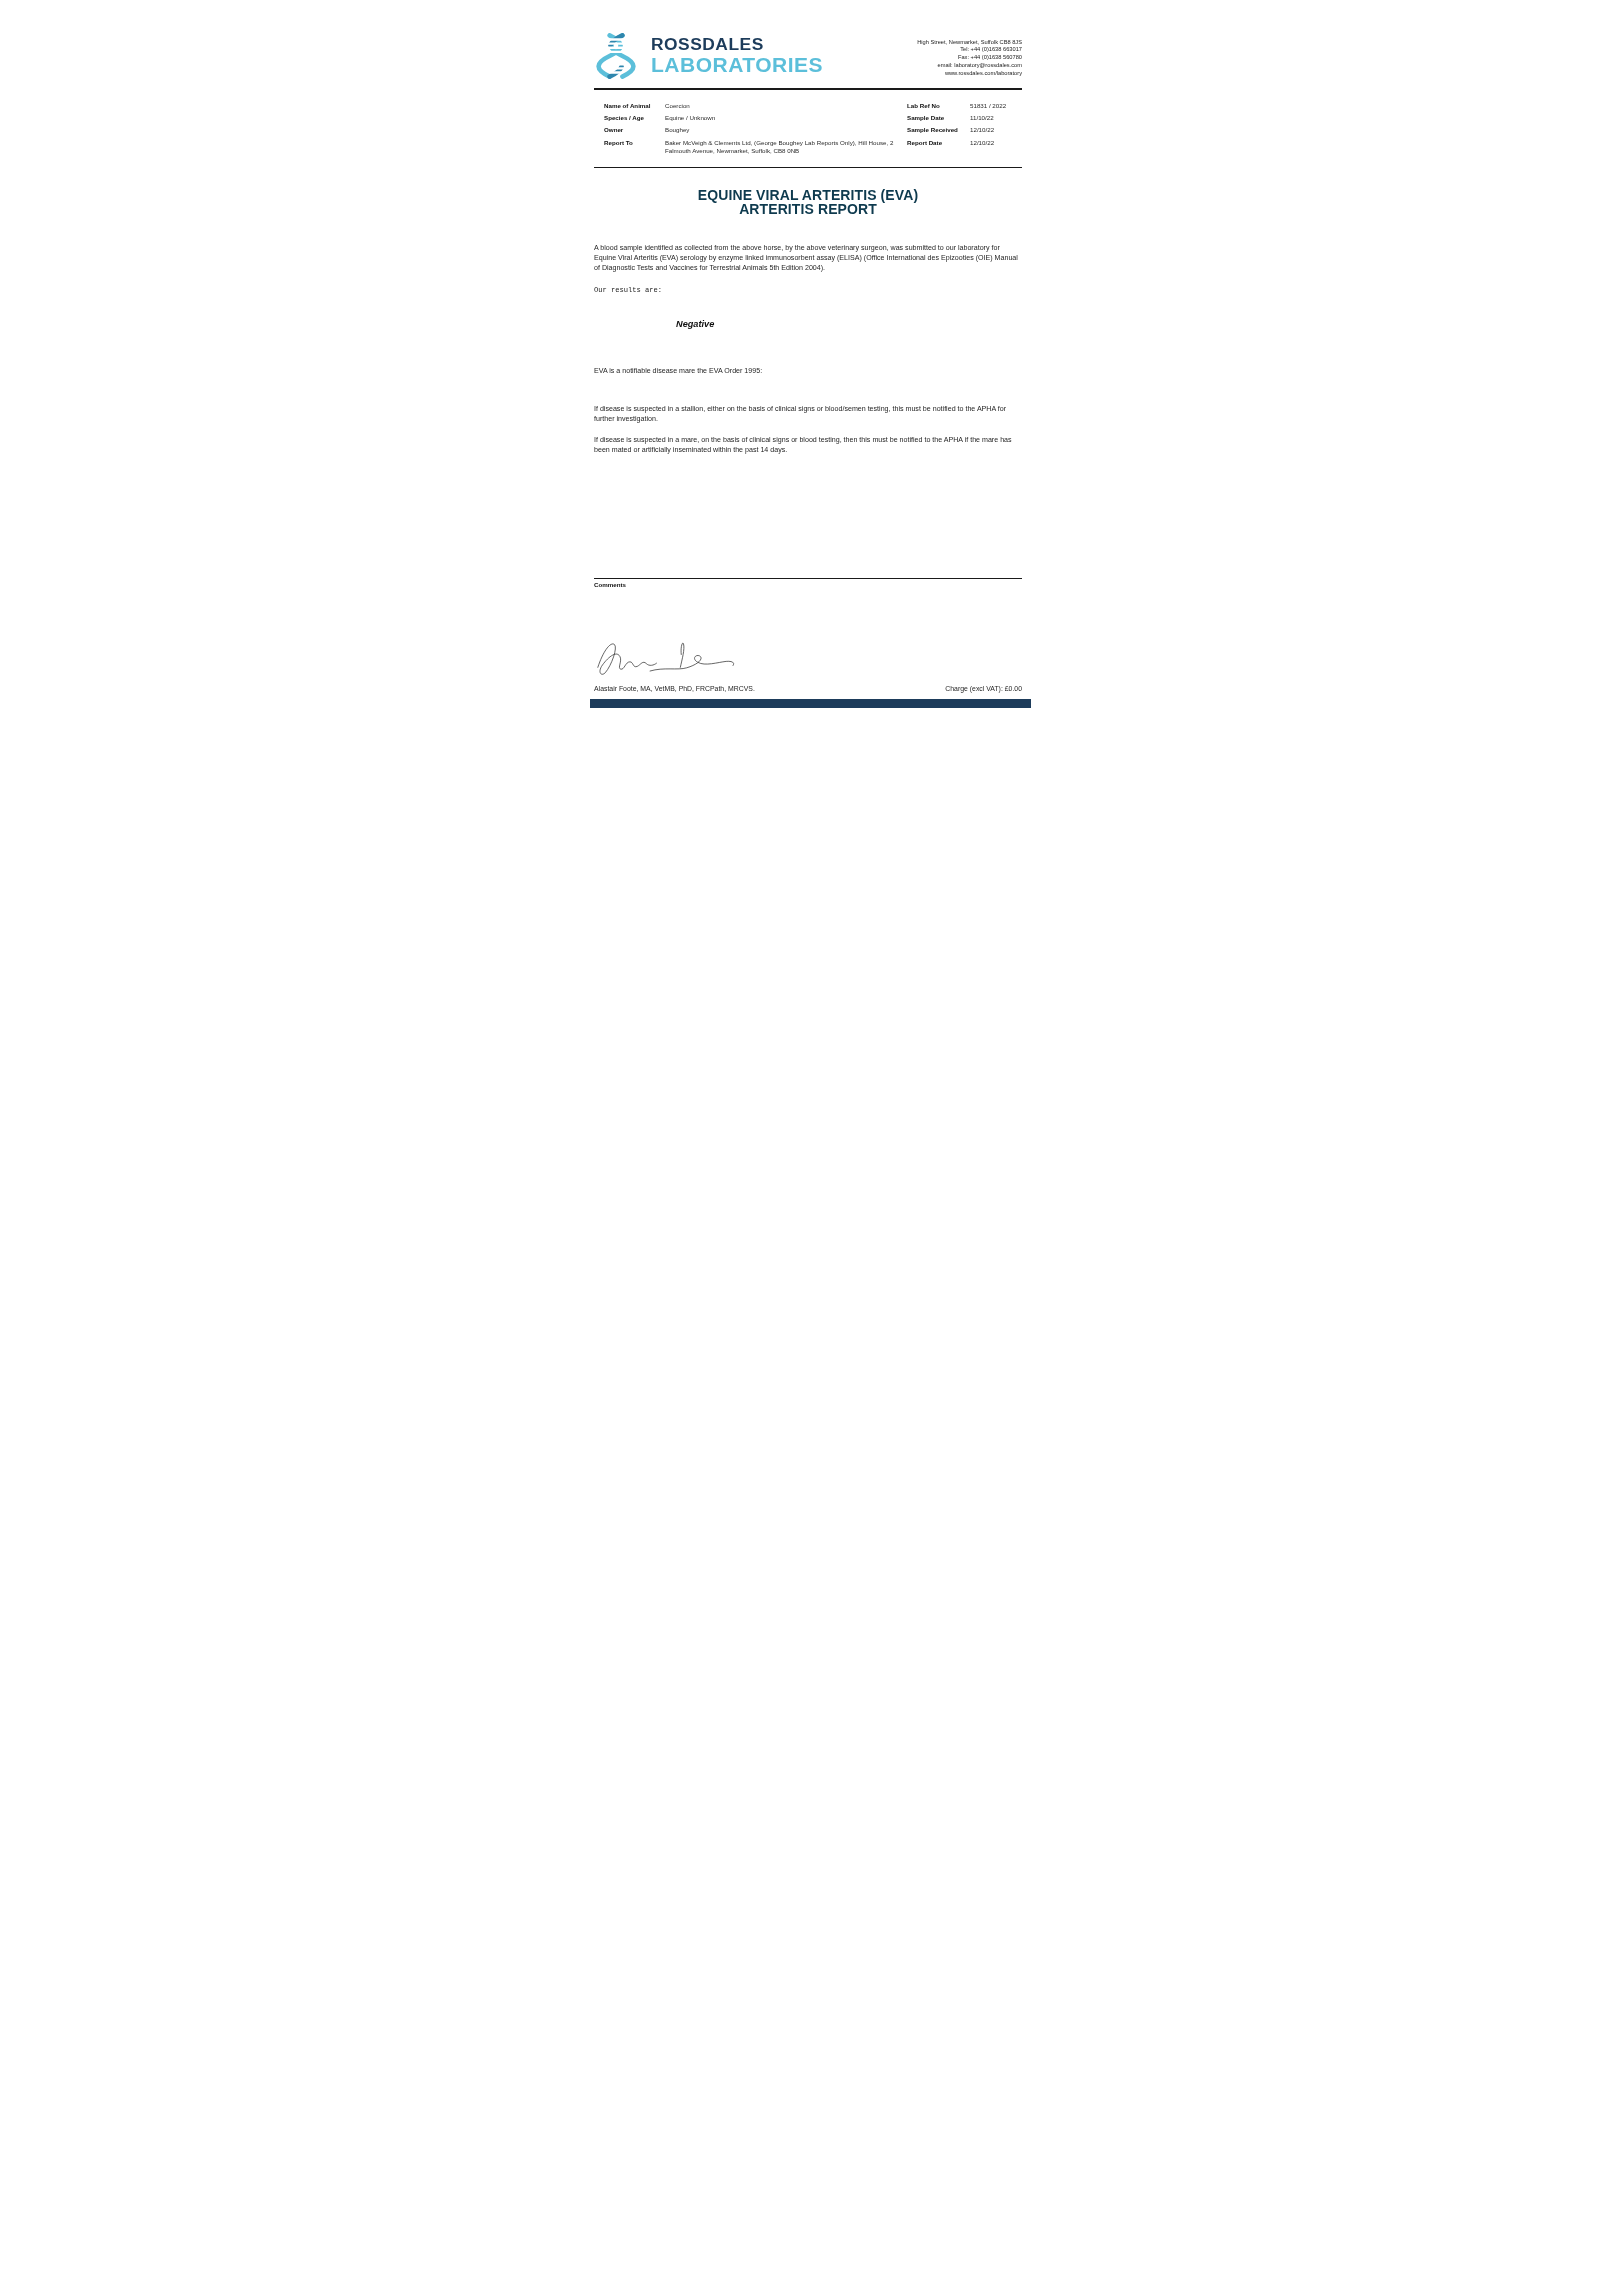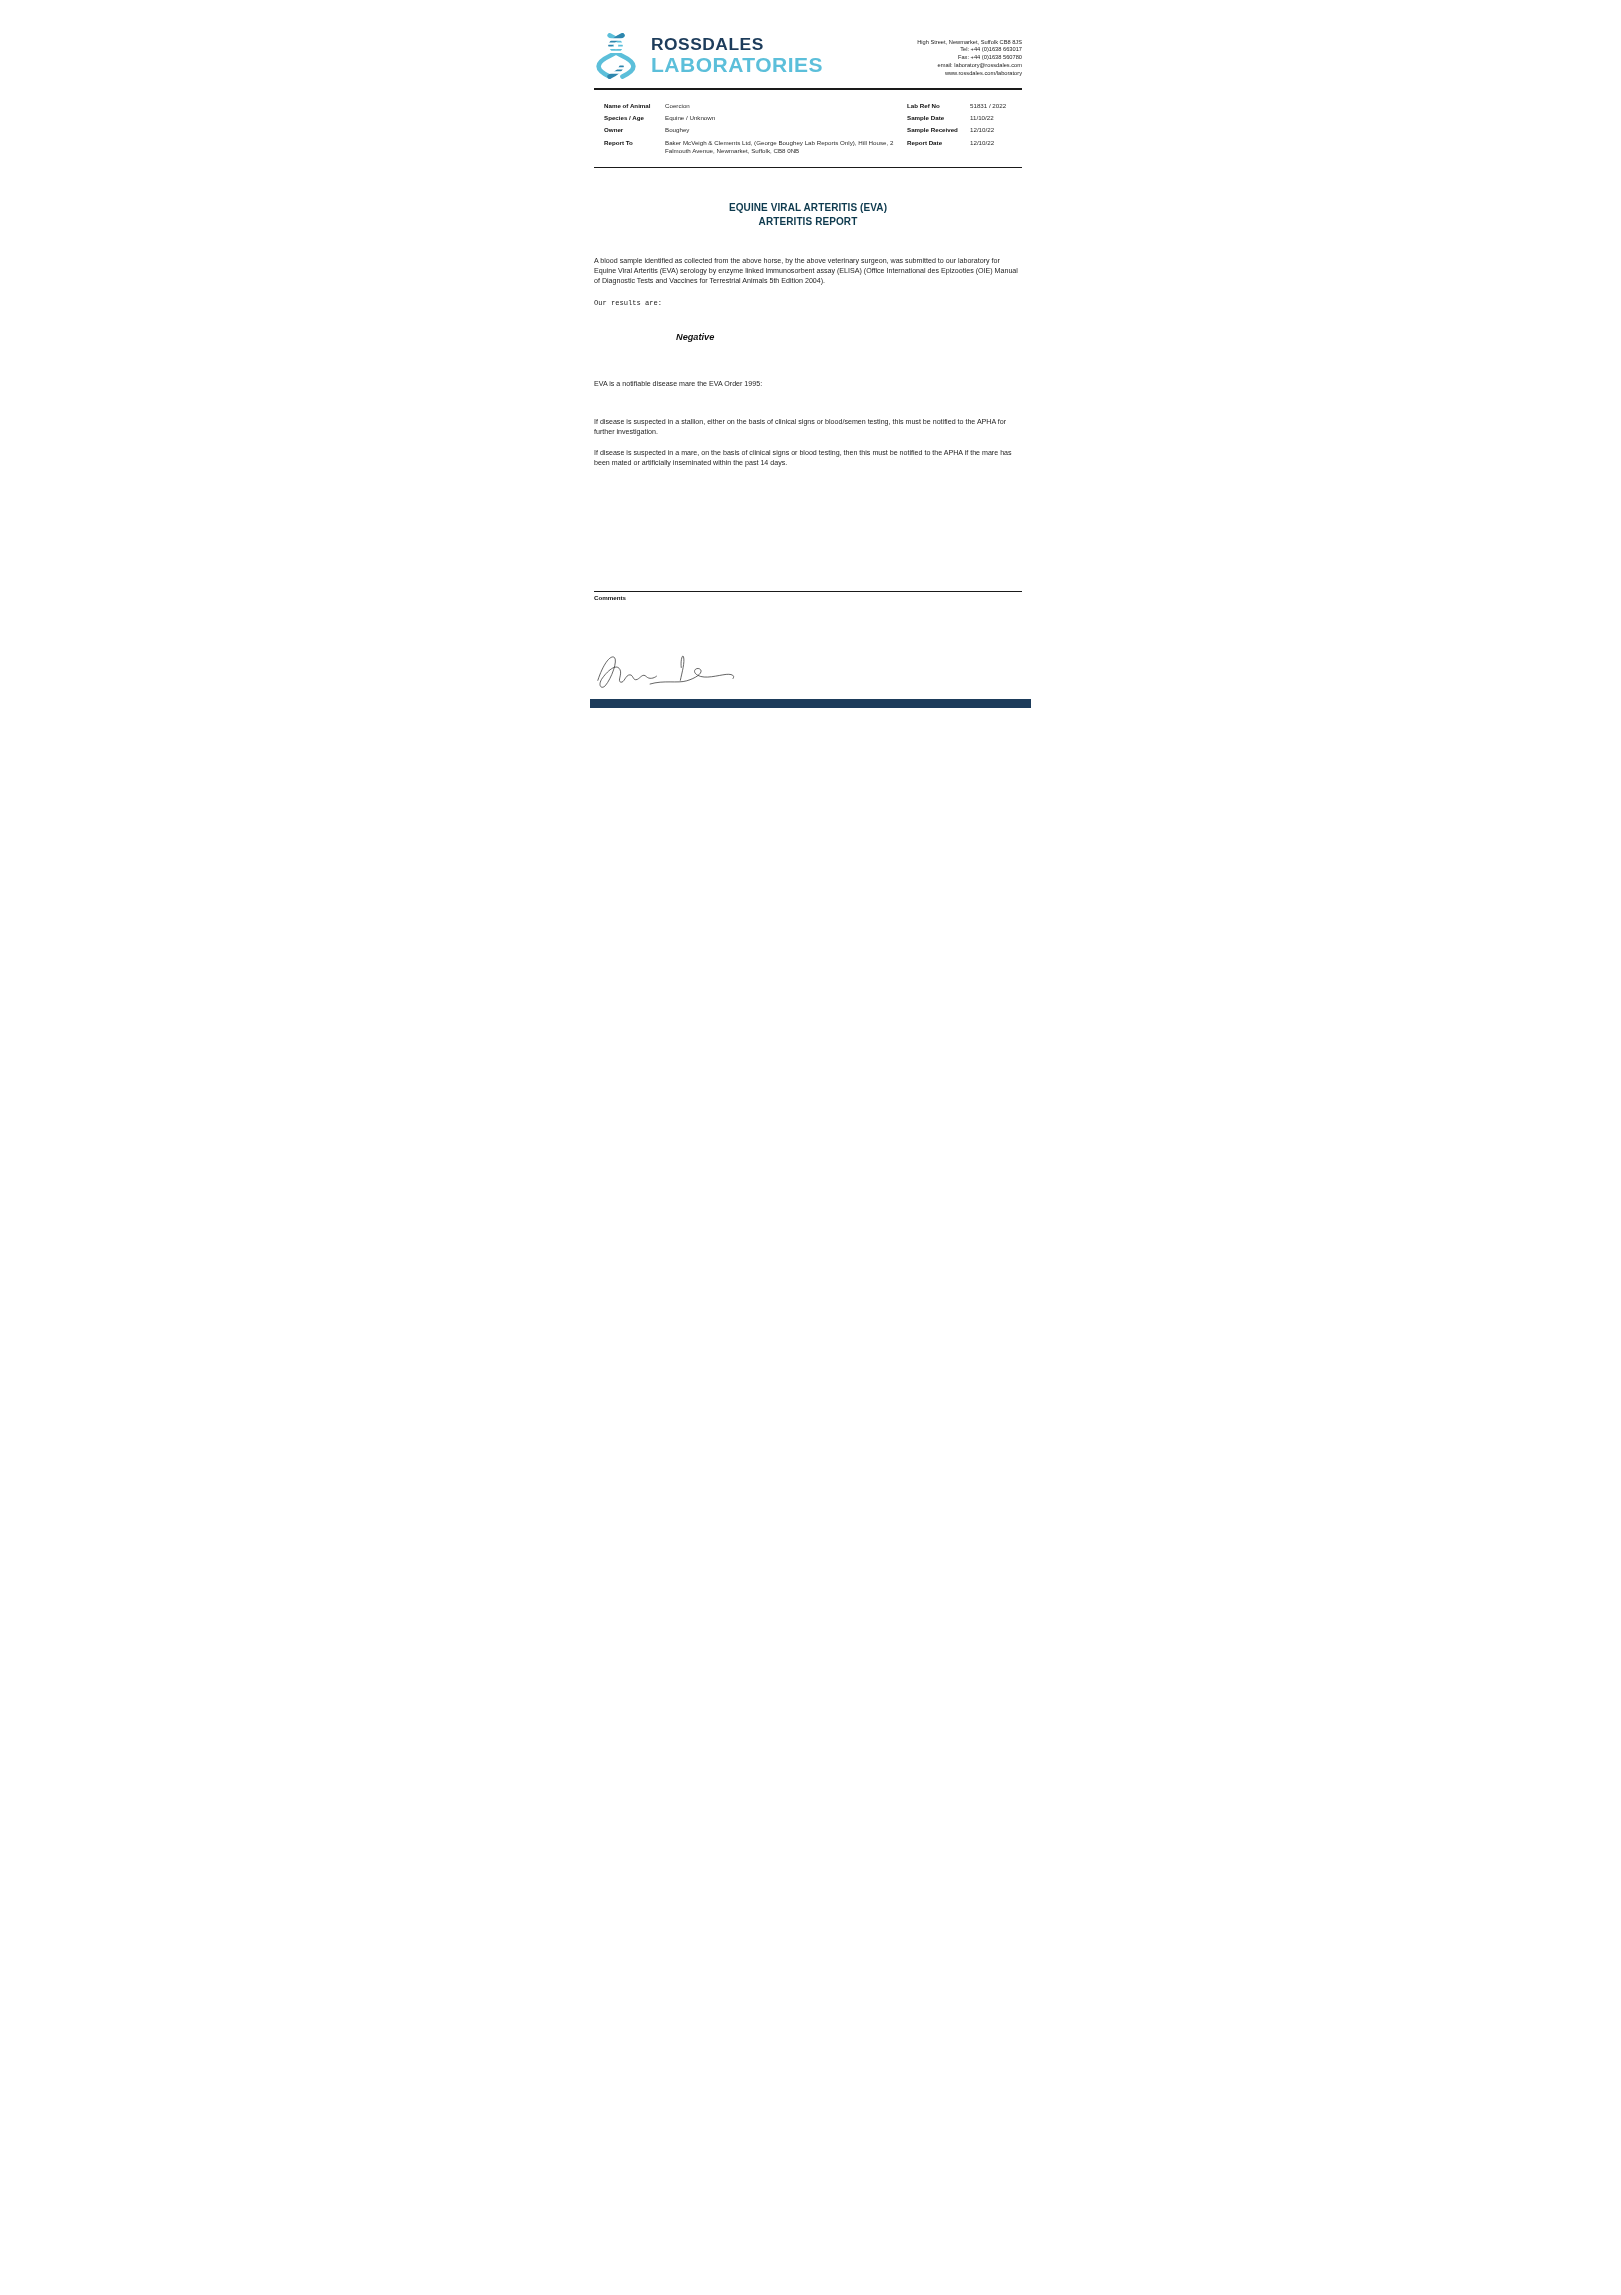--- a/index.html
+++ b/index.html
@@ -59,23 +59,23 @@
   .info-left { width: 303px; }
   .info-right { width: 115px; }
   .info-row { display: flex; margin-bottom: 4.1px; line-height: 8.3px; }
   .info-label { font-weight: 700; font-size: 6.2px; color: #111111; flex: 0 0 auto; }
   .info-left .info-label { width: 61px; }
   .info-right .info-label { width: 63px; }
   .info-value { font-size: 6.2px; color: #2b2b2b; flex: 1 1 auto; }
 
   
   .report-title {
-    margin-top: 33px;
+    margin-top: 20px;
     text-align: center;
-    font-size: 10px;
+    font-size: 14px;
     font-weight: 700;
     line-height: 14.2px;
     letter-spacing: 0.1px;
     color: #0e3a4e;
   }
 
   
   .body-text { font-size: 7.1px; line-height: 10px; color: #1e1e1e; }
   .para-1 { margin-top: 26px; }
   .para-2 { margin-top: 12px; font-family: Liberation Mono, monospace; }

